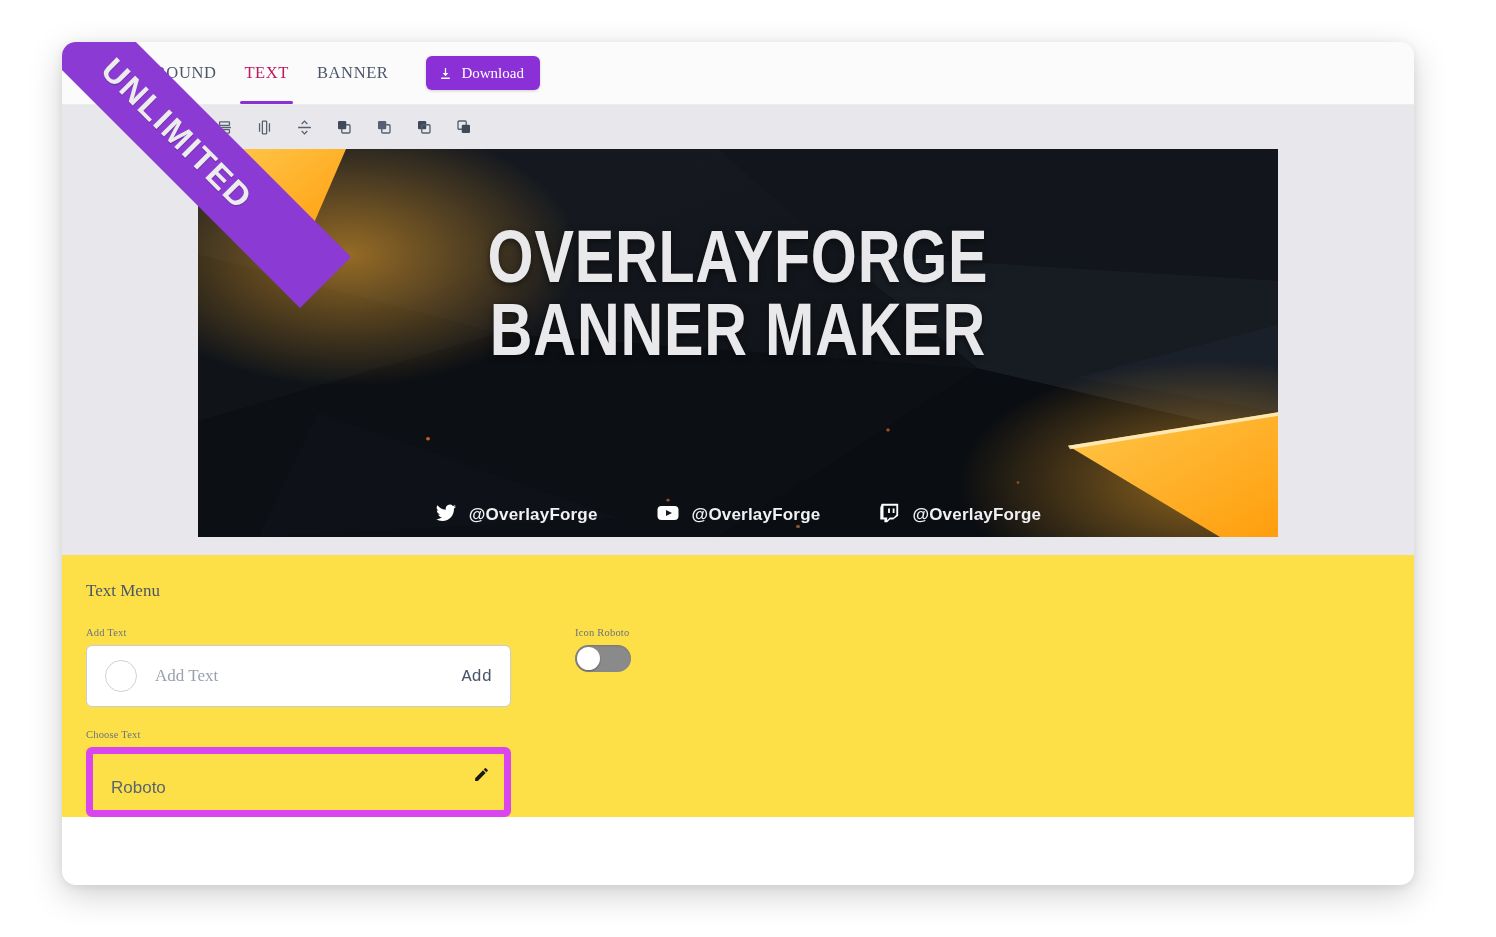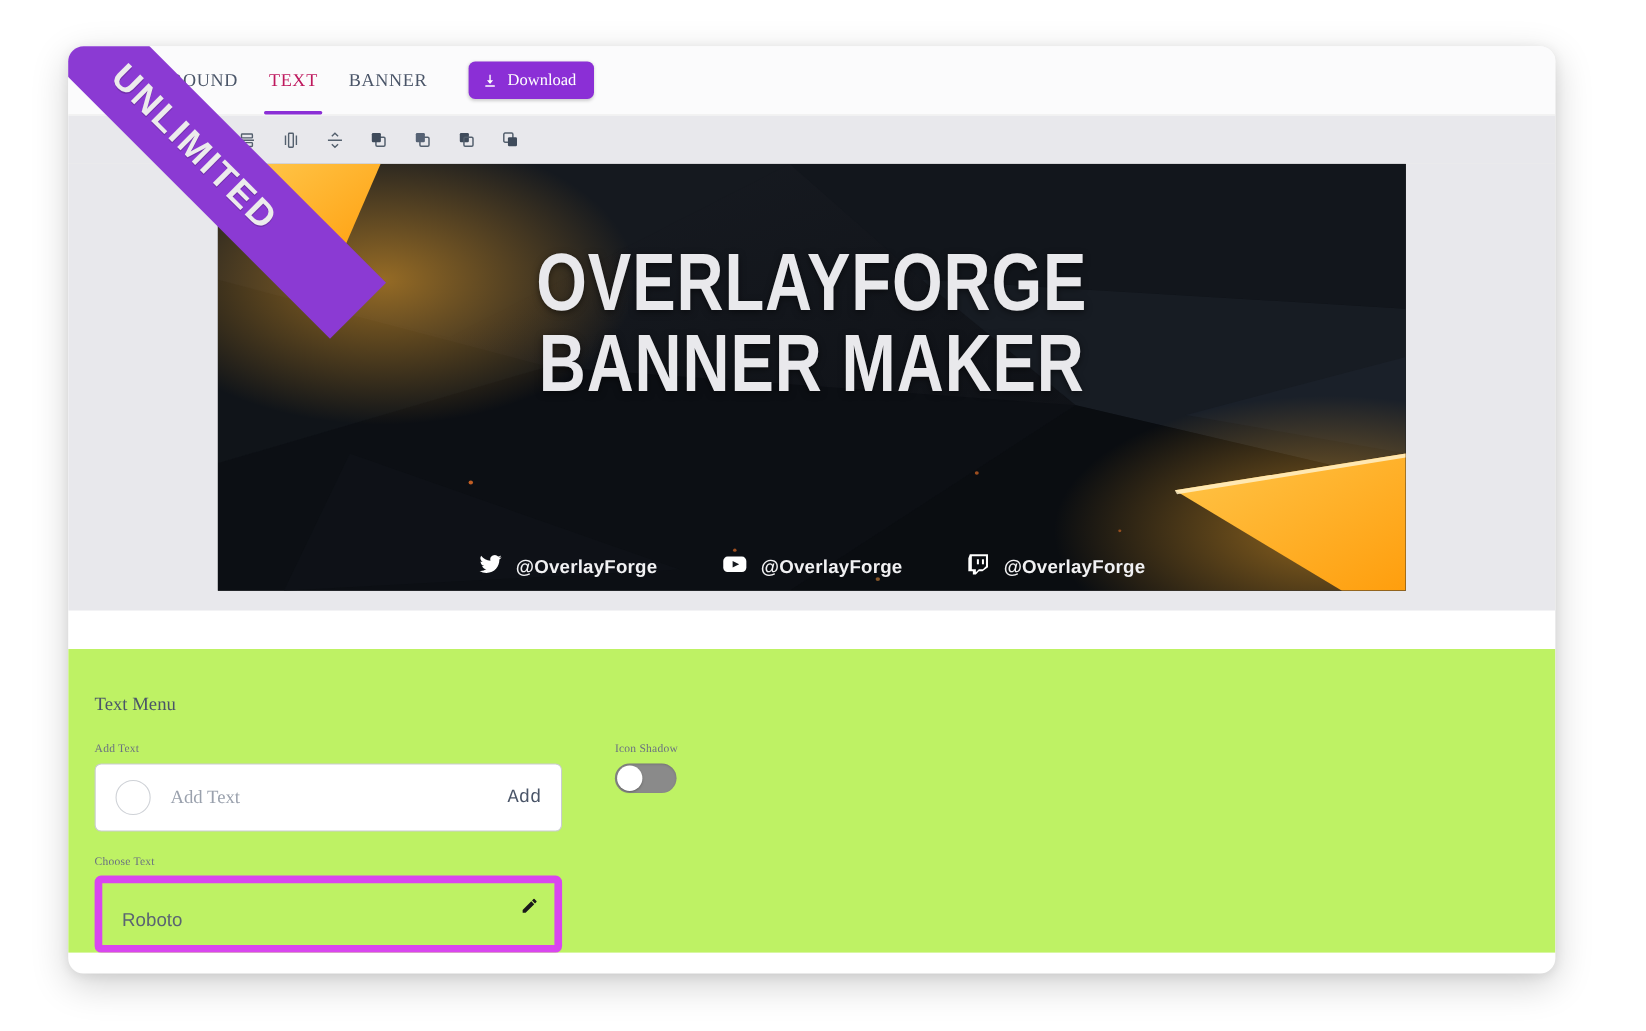--- a/index.html
+++ b/index.html
@@ -162,31 +162,30 @@
   .social .handle {
     font-family: "Liberation Sans", sans-serif;
     font-size: 17px;
     font-weight: bold;
     color: #f1f1f3;
     letter-spacing: 0.2px;
   }
 
   
   .panel {
-    background: #bef264;
-    padding: 40px 24px 0 24px;
-    margin-top: 35px;
+    background: #fde047;
+    padding: 26px 24px 0 24px;
   }
   .panel-title {
     font-family: "Liberation Serif", serif;
     font-size: 17px;
     color: #4a5568;
     margin-bottom: 26px;
   }
-  .panel-cols { display: flex; gap: 48px; }
+  .panel-cols { display: flex; gap: 64px; }
   .col-left { width: 425px; }
   .field-label {
     font-family: "Liberation Serif", serif;
     font-size: 10.5px;
     color: #6b7280;
     margin-bottom: 7px;
     letter-spacing: 0.2px;
   }
   .input-box {
     border: 1px solid #c9ccd1;
@@ -435,21 +434,21 @@
           <span class="pencil">
             <svg width="17" height="17" viewBox="0 0 24 24" fill="#1a1a1a">
               <path d="M3 17.2V21h3.8L17.9 9.9l-3.8-3.8L3 17.2zM20.7 7.1c.4-.4.4-1 0-1.4l-2.4-2.4a1 1 0 0 0-1.4 0l-1.8 1.8 3.8 3.8 1.8-1.8z"></path>
             </svg>
           </span>
           <div class="font-value">Roboto</div>
         </div>
       </div>
 
       <div class="col-right">
-        <div class="field-label">Icon Shadow</div>
+        <div class="field-label">Icon Roboto</div>
         <div class="toggle">
           <div class="knob"></div>
         </div>
       </div>
     </div>
   </div>
 
 </div>
 
 </body></html>

